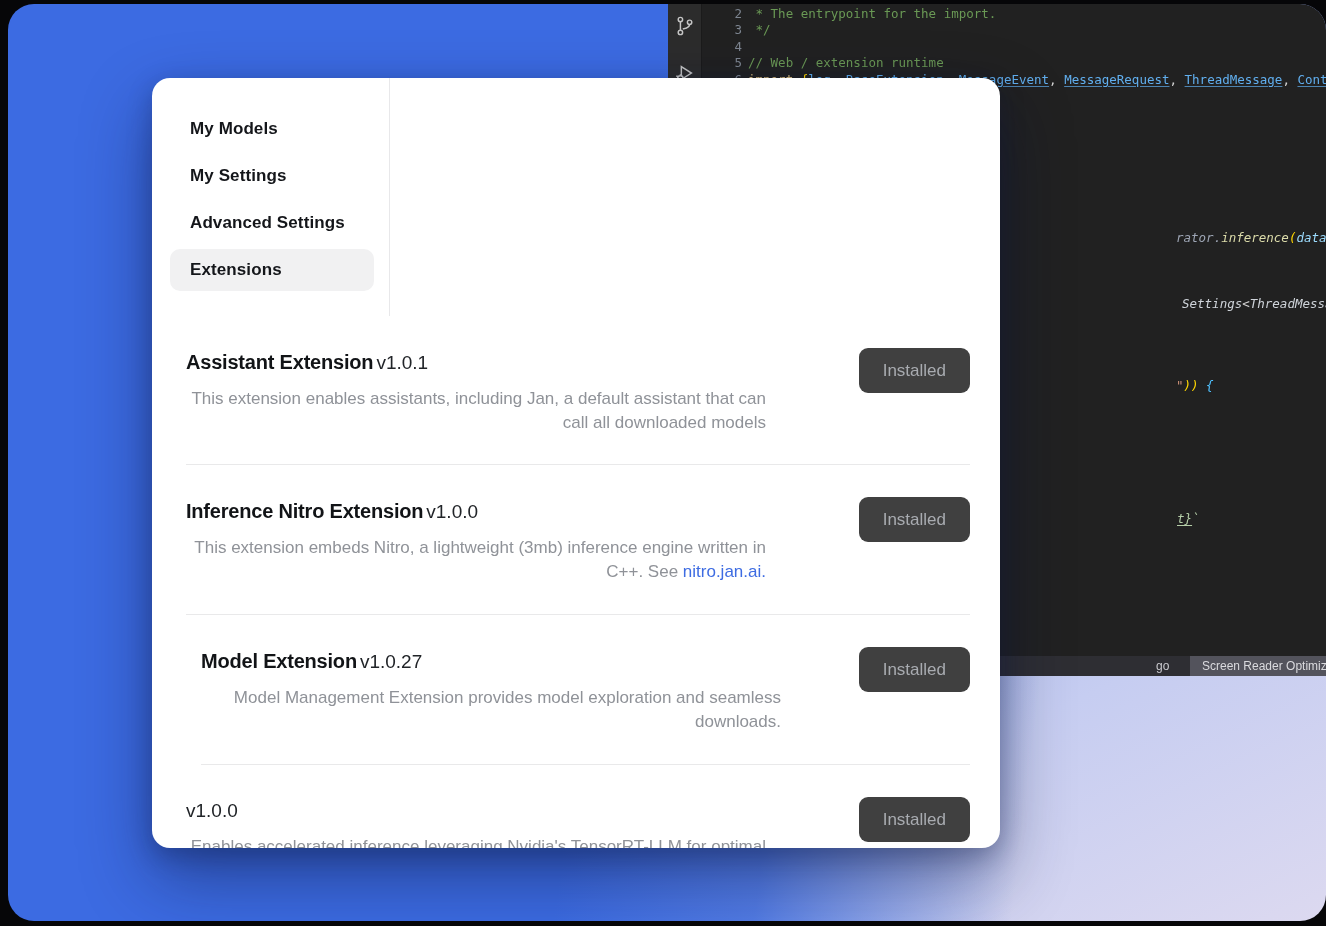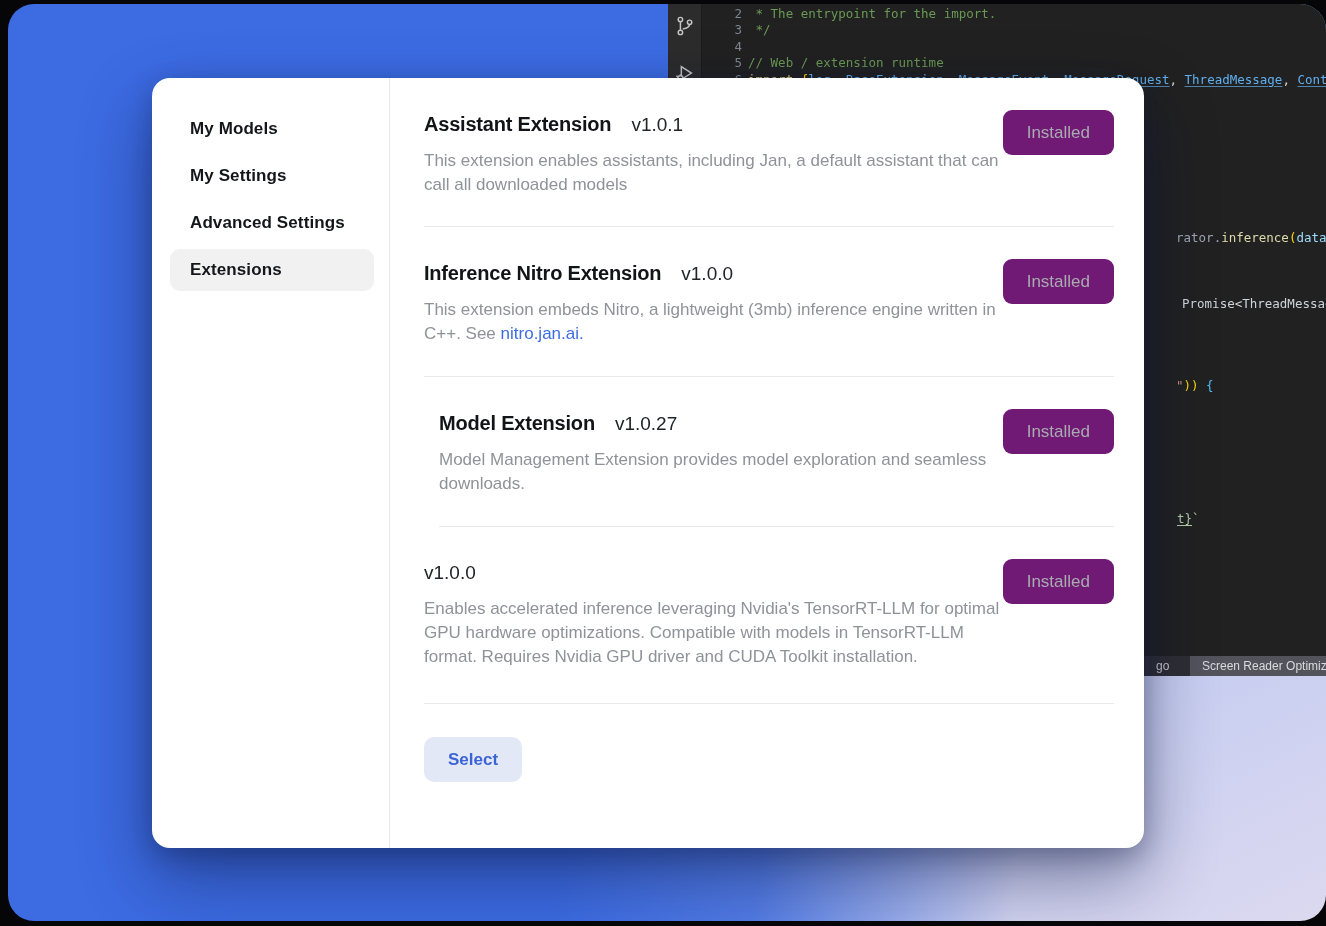--- a/index.html
+++ b/index.html
@@ -49,41 +49,42 @@
   .tk-punc { color:#d4d4d4; }
   .tk-gray { color:#9da5b4; }
   .tk-fn   { color:#dcdcaa; }
   .tk-var  { color:#9cdcfe; }
   .tk-paren1 { color:#ffd700; }
   .tk-str  { color:#ce9178; }
   .tk-type { color:#cfd4da; }
   .tk-blue { color:#4fc1ff; }
   .tk-green { color:#b5cea8; }
   .tk-green-u { color:#b5cea8; text-decoration:underline; text-underline-offset:2px; }
-  .fragment { position:absolute; white-space:pre; }
+  .fragment { position:absolute; white-space:pre;font-style:italic; }
 
   .status-bar {
     position:absolute; left:0; right:0; bottom:0; height:20px;
     background:#2e2e33; display:flex; align-items:center;
     font-family:"Liberation Sans", sans-serif; font-size:12px; color:#c9c9ce;
     overflow:hidden;
   }
   .status-left { position:absolute; left:488px; }
   .status-chip {
     position:absolute; left:522px; height:20px; line-height:20px;
     background:#53535c; color:#dadade; padding:0 12px; white-space:nowrap;
   }
 
   
   .modal {
-    position:absolute; left:144px; top:74px; width:992px; height:770px;
+    position:absolute; left:144px; top:74px; width:848px; height:770px;
     background:#ffffff; border-radius:18px;
     box-shadow:0 30px 70px rgba(12,20,60,.45), 0 8px 24px rgba(12,20,60,.28);
     display:flex;
     overflow:hidden;
+    flex-direction:column;
   }
   .sidebar {
     width:238px; flex:0 0 238px;
     border-right:1px solid #e8e8ea;
     padding:30px 15px 0 18px;
   }
   .nav-item {
     font-size:17px; font-weight:600; color:#14161a;
     padding:11px 20px; margin-bottom:5px;
     border-radius:10px; cursor:pointer;
@@ -94,31 +95,31 @@
   .content { flex:1; padding:0 30px 0 34px; overflow:hidden; }
   .row { border-bottom:1px solid #e9e9ea; }
   .row:last-child { border-bottom:none; }
   .row-inner { display:flex; align-items:flex-start; }
   .row-text { flex:1; min-width:0; }
   .r1 { padding:35px 0 29px; }
   .r2 { padding:35px 0 30px; }
   .r3 { padding:35px 0 30px;margin-left:15px; }
   .r4 { padding:35px 0 34px; }
   .r5 { padding:36px 0 22px; }
-  .title-line { display:flex; align-items:baseline; gap:20px; }
+  .title-line { display:flex; align-items:baseline; gap:3px; }
   .ext-name { font-size:20px; font-weight:700; color:#121417; letter-spacing:-.2px; }
   .ext-version { font-size:19px; font-weight:400; color:#212428; }
   .ext-desc {
     margin-top:13px; max-width:580px;
-    font-size:17px; line-height:24px; color:#8f9298;
+    font-size:17px; line-height:24px; color:#8f9298;text-align:right;
   }
   .ext-desc a { color:#3e6ce2; text-decoration:none; cursor:pointer; }
   .btn-installed {
     margin-top:-3px;
-    background:#701a75; color:#a8abb0;
+    background:#404040; color:#a8abb0;
     border:none; border-radius:9px;
     font-family:"Liberation Sans", sans-serif;
     font-size:17px; font-weight:500;
     height:45px; padding:0 24px;
     cursor:default; white-space:nowrap;
   }
   .btn-select {
     margin-top:-3px;
     background:#e2e8f6; color:#3b63d8;
     border:none; border-radius:10px;
@@ -169,21 +170,21 @@
         <span class="gutter">5</span>
         <span class="src tk-comment">// Web / extension runtime</span>
       </div>
       <div class="code-line">
         <span class="gutter">6</span>
         <span class="src"><span class="tk-kw">import </span><span class="tk-brace">{</span><span class="tk-id">log</span><span class="tk-punc">, </span><span class="tk-id">BaseExtension</span><span class="tk-punc">, </span><span class="tk-id">MessageEvent</span><span class="tk-punc">, </span><span class="tk-id">MessageRequest</span><span class="tk-punc">, </span><span class="tk-id">ThreadMessage</span><span class="tk-punc">, </span><span class="tk-id">ContentType</span></span>
       </div>
     </div>
 
     <div class="fragment" style="left:508px; top:230px;"><span class="tk-gray">rator.</span><span class="tk-fn">inference</span><span class="tk-paren1">(</span><span class="tk-var">data</span></div>
-    <div class="fragment" style="left:514px; top:296px;"><span class="tk-type">Promise</span><span class="tk-punc">&lt;</span><span class="tk-type">ThreadMessage</span></div>
+    <div class="fragment" style="left:514px; top:296px;"><span class="tk-type">Settings</span><span class="tk-punc">&lt;</span><span class="tk-type">ThreadMessage</span></div>
     <div class="fragment" style="left:508px; top:378px;"><span class="tk-str">"</span><span class="tk-paren1">))</span><span class="tk-blue"> {</span></div>
     <div class="fragment" style="left:509px; top:511px;"><span class="tk-green-u">t}</span><span class="tk-green">`</span></div>
 
     <div class="status-bar">
       <span class="status-left">go</span>
       <span class="status-chip">Screen Reader Optimized</span>
     </div>
   </div>
 
   <div class="modal">

